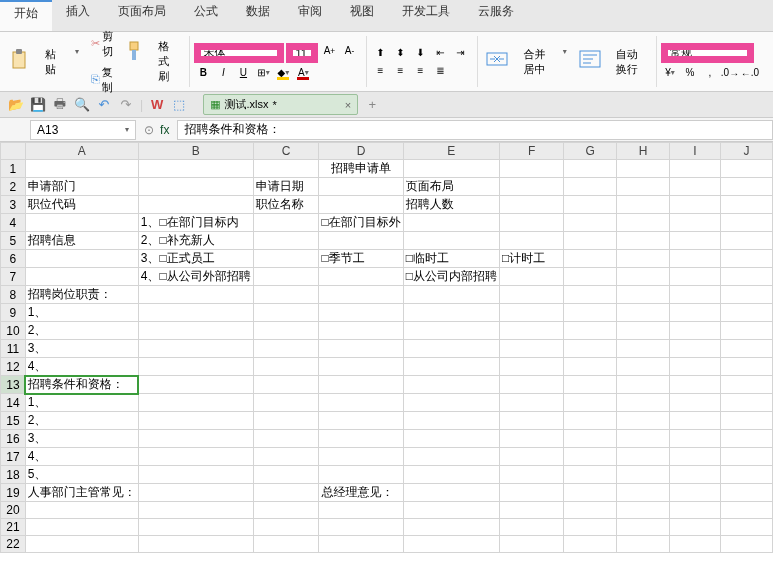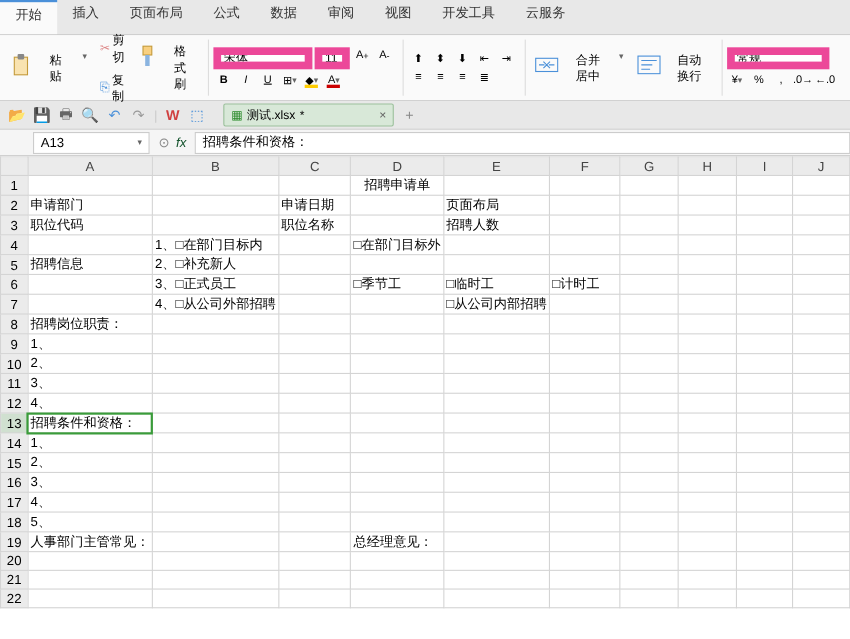--- a/index.html
+++ b/index.html
@@ -194,21 +194,21 @@
   <span class="qicon" style="color:#888">+</span>
 </div>
 
 <div class="formula-row">
   <div class="namebox">
       <span>A13</span>
       <span class="dd" style="margin-left:auto">▾</span>
     </div>
   <div class="fx-icons">
     <span style="color:#888">⊙</span>
-    <span style="font-style:italic;color:#14532d">fx</span>
+    <span style="color:#14532d">fx</span>
   </div>
   <div class="formula-input">
       <span>招聘条件和资格：</span>
     </div>
 </div>
 
 <div class="grid-wrap">
   <table class="grid" id="grid">
       <tbody>
         <tr>

